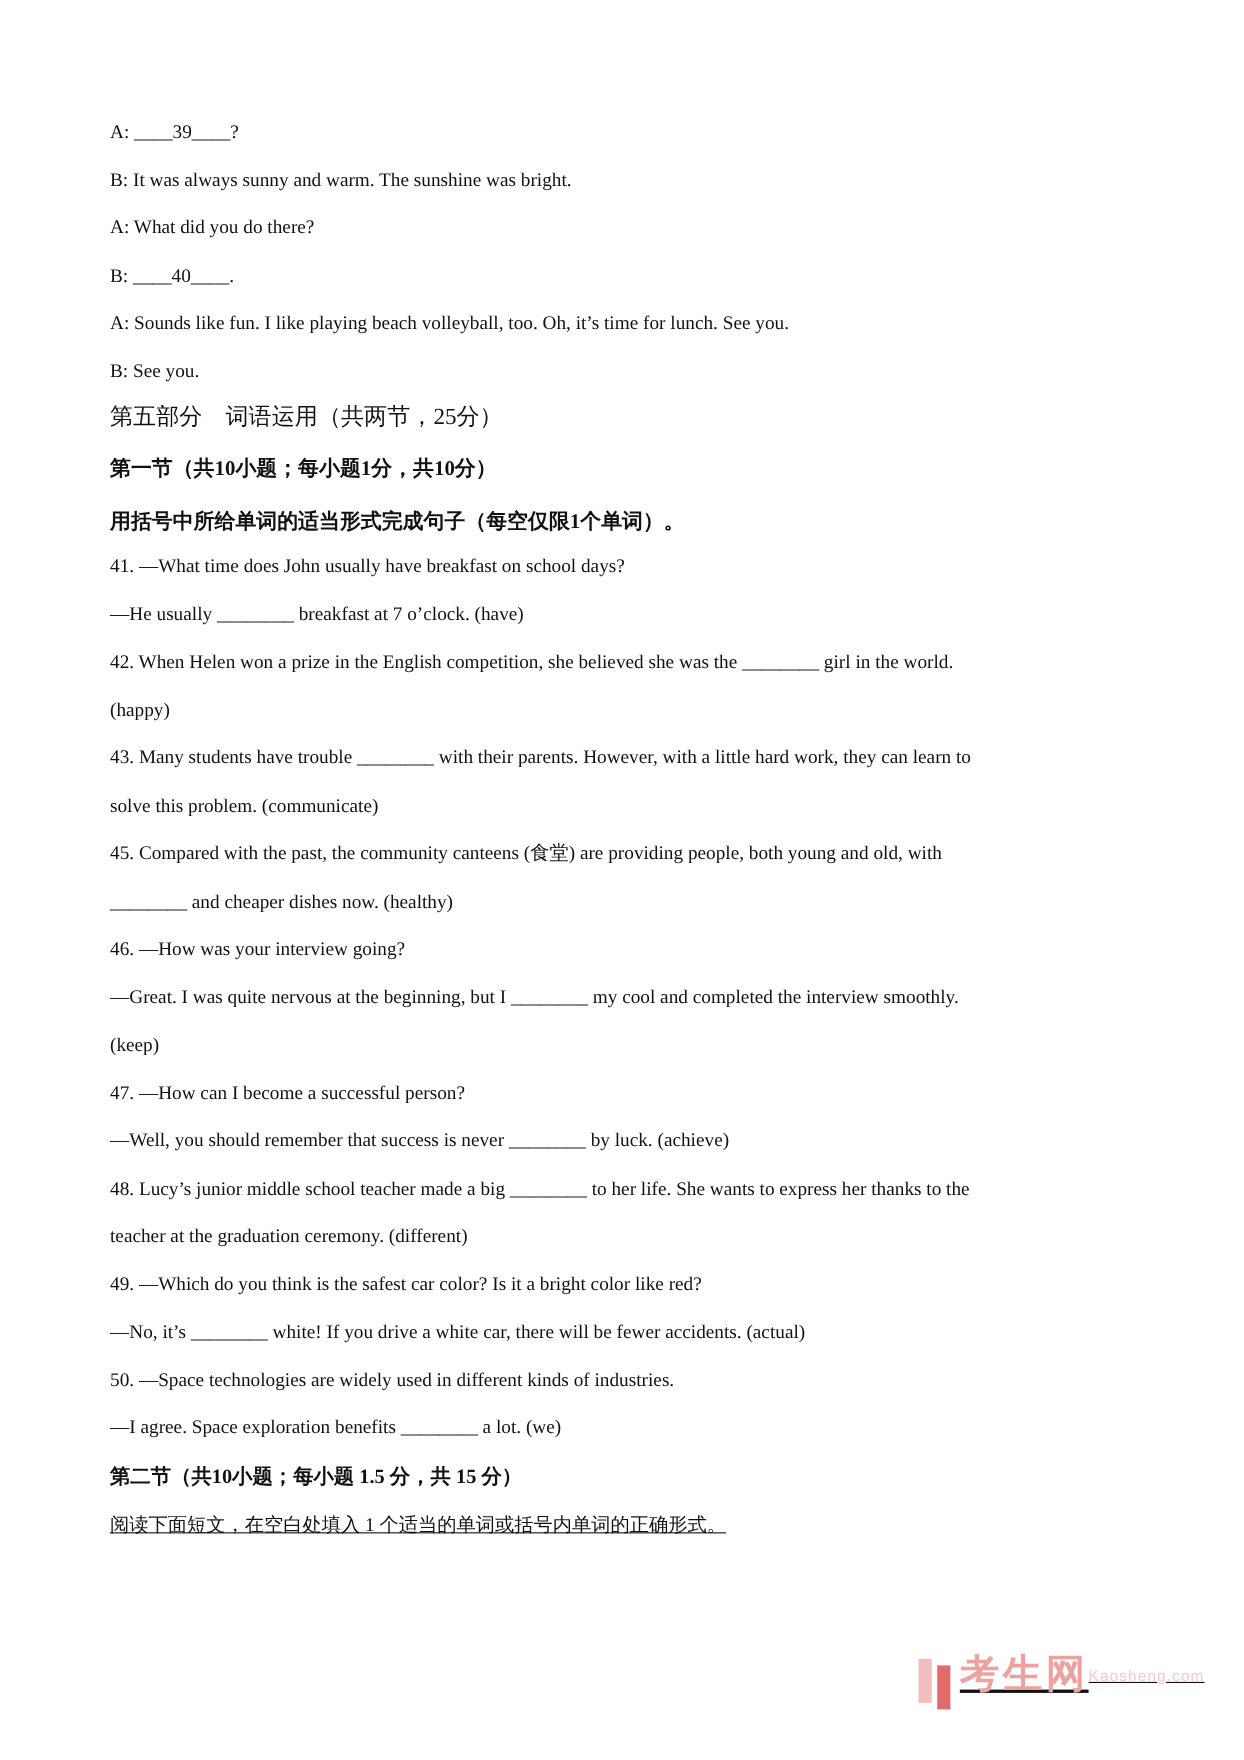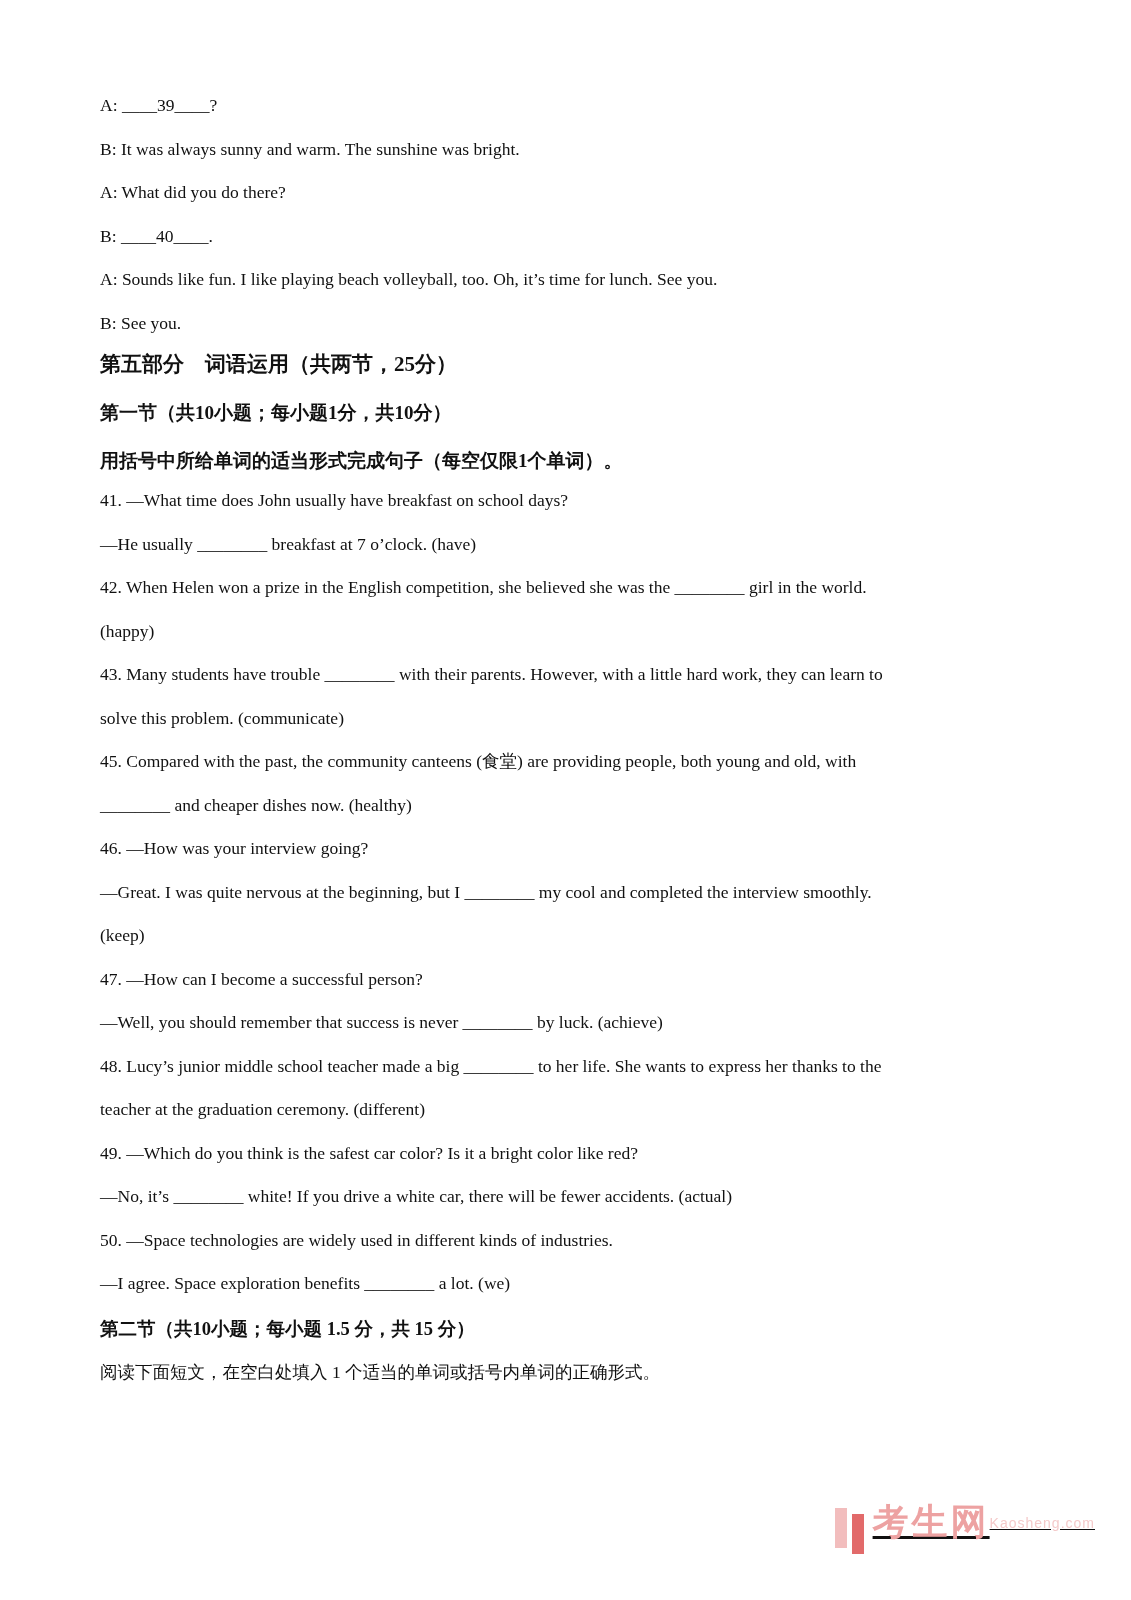--- a/index.html
+++ b/index.html
@@ -11,51 +11,52 @@
     position: relative;
     width: 1131px;
     height: 1600px;
     background: #ffffff;
     overflow: hidden;
     font-family: "Liberation Serif", "DejaVu Serif", serif;
     color: #111111;
   }
   .content {
     position: absolute;
-    top: 84px;
+    top: 98px;
     left: 100px;
     right: 60px;
   }
   .line {
     white-space: nowrap;
   }
   .en {
     font-size: 17.5px;
     line-height: 43.5px;
   }
   .h1 {
     font-size: 21px;
-    font-weight: bold;
+    font-weight: normal;
     line-height: 38px;
   }
   .h2 {
     font-size: 19px;
     font-weight: bold;
     line-height: 36px;
     margin-top: 12px;
   }
   .h2b {
     font-size: 18.5px;
     font-weight: bold;
     line-height: 42px;
     margin-top: 2px;
   }
   .zh {
     font-size: 17.5px;
     line-height: 44px;
+    text-decoration: underline;
   }
   .watermark {
     position: absolute;
     right: 36px;
     bottom: 46px;
     display: flex;
     align-items: flex-start;
     gap: 9px;
     user-select: none;
   }

